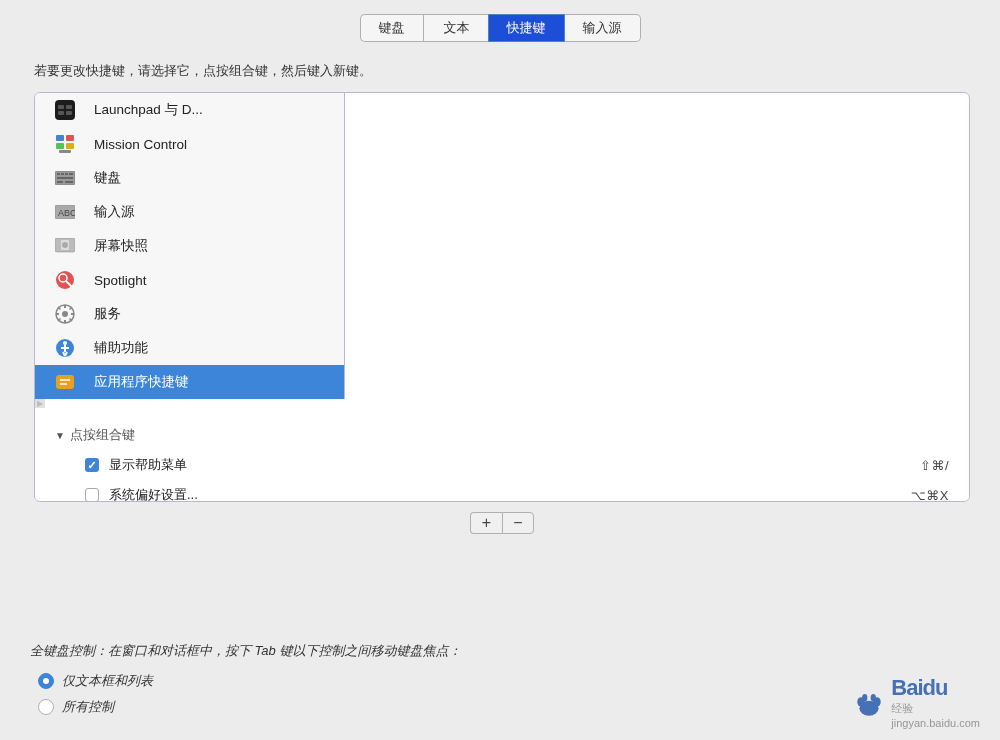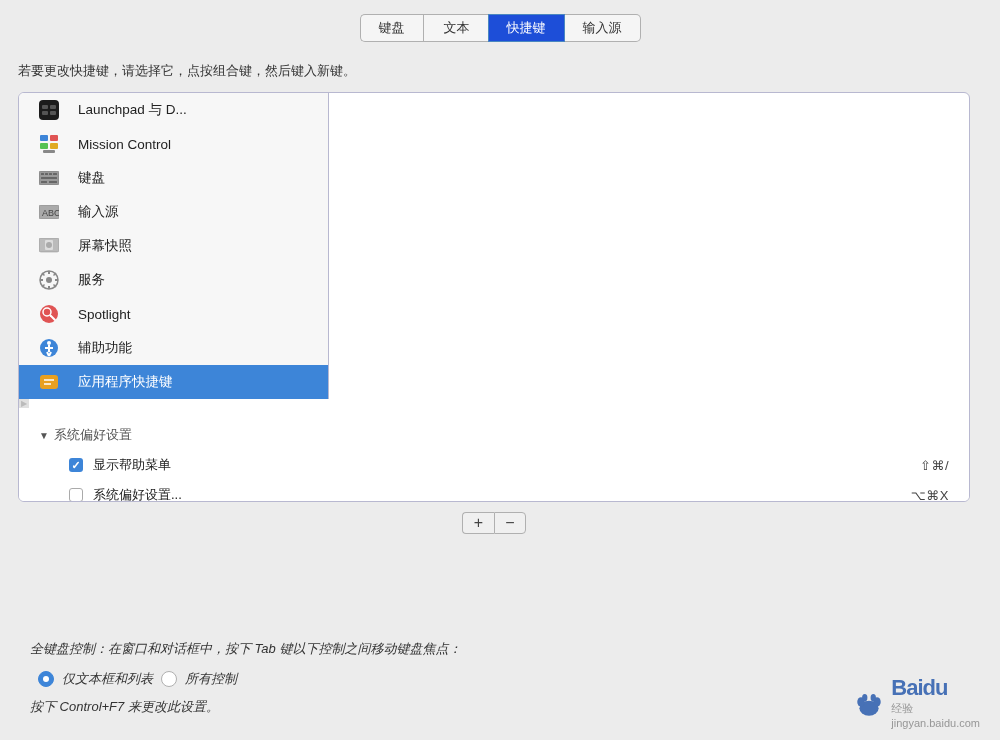--- a/index.html
+++ b/index.html
@@ -36,21 +36,21 @@
     .tab-btn:nth-child(2) { border-right: none; padding-left: 20px; }
     .tab-btn.active {
       background: #1d4ed8;
       color: #fff;
       border-color: #4a87c0;
     }
 
     
     .main-content {
       flex: 1;
-      padding: 10px 30px 0 18px;
+      padding: 10px 30px 0 34px;
       display: flex;
       flex-direction: column;
     }
 
     .instruction-text {
       font-size: 13px;
       color: #333;
       margin-bottom: 12px;
     }
 
@@ -213,21 +213,21 @@
       padding: 14px 30px 24px 30px;
       font-size: 13px;
       color: #333;
       font-style: italic;
     }
     .bottom-section .full-keyboard-label {
       margin-bottom: 12px;
     }
     .radio-group {
       display: flex;
-      flex-direction: row;
+      flex-direction: column;
       gap: 8px;
       padding-left: 8px;
     }
     .radio-option {
       display: flex;
       align-items: center;
       gap: 8px;
       font-size: 13px;
       cursor: pointer;
     }
@@ -356,20 +356,31 @@
 
       <div class="sidebar-item">
         <div class="sidebar-icon">
           <svg width="20" height="16" viewBox="0 0 20 16">
             <rect width="20" height="14" rx="2" fill="#bbb" stroke="#888" stroke-width="0.5"></rect>
             <rect x="6" y="2" width="8" height="10" rx="1" fill="#ddd"></rect>
             <circle cx="10" cy="7" r="3" fill="#aaa"></circle>
           </svg>
         </div>
         <span>屏幕快照</span>
+      </div>
+
+      <div class="sidebar-item">
+        <div class="sidebar-icon">
+          <svg width="20" height="20" viewBox="0 0 20 20">
+            <circle cx="10" cy="10" r="9" fill="#e05454"></circle>
+            <circle cx="8" cy="8" r="4" fill="none" stroke="white" stroke-width="1.5"></circle>
+            <line x1="11.5" y1="11.5" x2="16" y2="16" stroke="white" stroke-width="2" stroke-linecap="round"></line>
+          </svg>
+        </div>
+        <span>Spotlight</span>
       </div>
 
       <div class="sidebar-item">
         <div class="sidebar-icon">
           <svg width="20" height="20" viewBox="0 0 20 20">
             <circle cx="10" cy="10" r="9" fill="none" stroke="#888" stroke-width="1.5"></circle>
             <circle cx="10" cy="10" r="3" fill="#888"></circle>
             <line x1="10" y1="1" x2="10" y2="4" stroke="#888" stroke-width="2"></line>
             <line x1="10" y1="16" x2="10" y2="19" stroke="#888" stroke-width="2"></line>
             <line x1="1" y1="10" x2="4" y2="10" stroke="#888" stroke-width="2"></line>
@@ -379,31 +390,20 @@
             <line x1="17" y1="3" x2="14.5" y2="5.5" stroke="#888" stroke-width="1.5"></line>
             <line x1="5.5" y1="14.5" x2="3" y2="17" stroke="#888" stroke-width="1.5"></line>
           </svg>
         </div>
         <span>服务</span>
       </div>
 
       <div class="sidebar-item">
         <div class="sidebar-icon">
           <svg width="20" height="20" viewBox="0 0 20 20">
-            <circle cx="10" cy="10" r="9" fill="#e05454"></circle>
-            <circle cx="8" cy="8" r="4" fill="none" stroke="white" stroke-width="1.5"></circle>
-            <line x1="11.5" y1="11.5" x2="16" y2="16" stroke="white" stroke-width="2" stroke-linecap="round"></line>
-          </svg>
-        </div>
-        <span>Spotlight</span>
-      </div>
-
-      <div class="sidebar-item">
-        <div class="sidebar-icon">
-          <svg width="20" height="20" viewBox="0 0 20 20">
             <circle cx="10" cy="10" r="9" fill="#3d85d8"></circle>
             <circle cx="10" cy="5" r="2" fill="white"></circle>
             <line x1="10" y1="7" x2="10" y2="14" stroke="white" stroke-width="2"></line>
             <line x1="6" y1="10" x2="14" y2="10" stroke="white" stroke-width="2"></line>
             <line x1="8" y1="14" x2="10" y2="18" stroke="white" stroke-width="2"></line>
             <line x1="12" y1="14" x2="10" y2="18" stroke="white" stroke-width="2"></line>
           </svg>
         </div>
         <span>辅助功能</span>
       </div>
@@ -420,21 +420,21 @@
       </div>
 
     </div>
 
     <div class="drag-handle"></div>
 
     <div class="right-panel">
       <div class="right-content">
         <div class="group-header">
           <span class="triangle">▼</span>
-          <span>系统偏好设置</span>
+          <span>点按组合键</span>
         </div>
 
         <div class="shortcut-row">
           <div class="checkbox-area">
             <div class="checkbox-checked"></div>
           </div>
           <span class="label">显示帮助菜单</span>
           <span class="keys">⇧⌘/</span>
         </div>
 
@@ -462,21 +462,20 @@
     <div class="radio-option">
       <div class="radio-circle selected"></div>
       <span>仅文本框和列表</span>
     </div>
     <div class="radio-option">
       <div class="radio-circle"></div>
       <span>所有控制</span>
     </div>
   </div>
 
-  <p class="bottom-hint">按下 Control+F7 来更改此设置。</p>
 </div>
 
 <div class="watermark">
   <svg class="baidu-paw" viewBox="0 0 60 60">
     <ellipse cx="30" cy="40" rx="18" ry="14" fill="#2b5cad"></ellipse>
     <ellipse cx="15" cy="28" rx="7" ry="9" fill="#2b5cad"></ellipse>
     <ellipse cx="45" cy="28" rx="7" ry="9" fill="#2b5cad"></ellipse>
     <ellipse cx="22" cy="20" rx="5" ry="7" fill="#2b5cad"></ellipse>
     <ellipse cx="38" cy="20" rx="5" ry="7" fill="#2b5cad"></ellipse>
   </svg>

